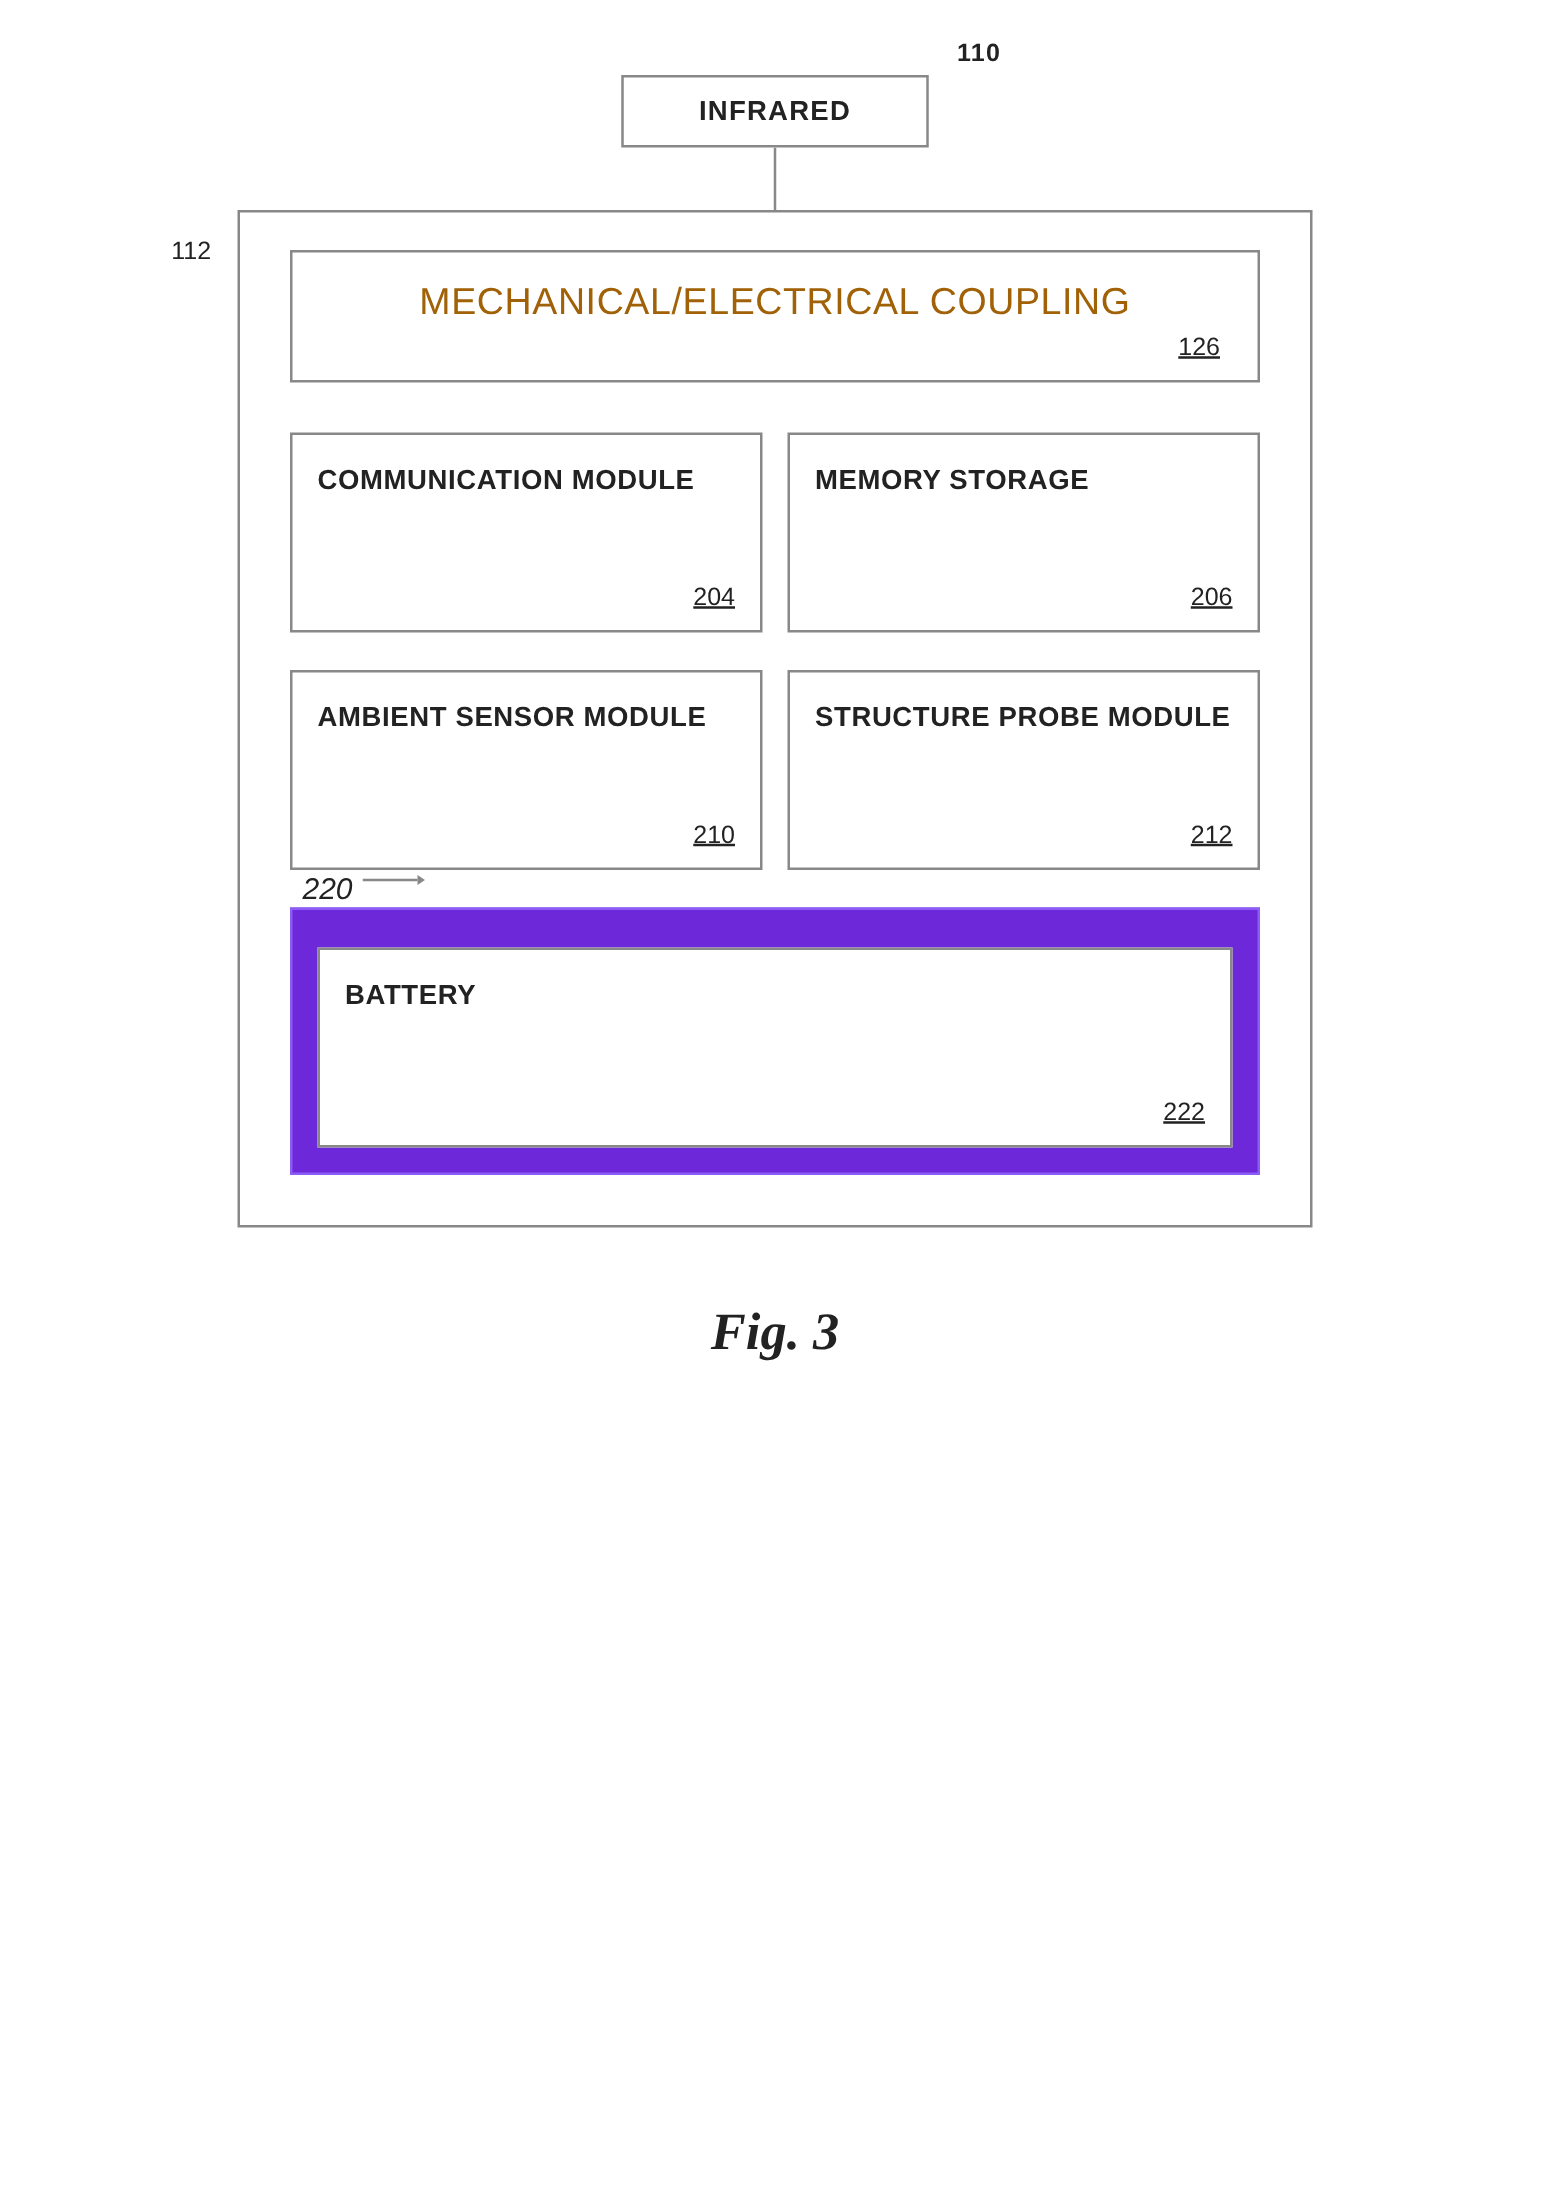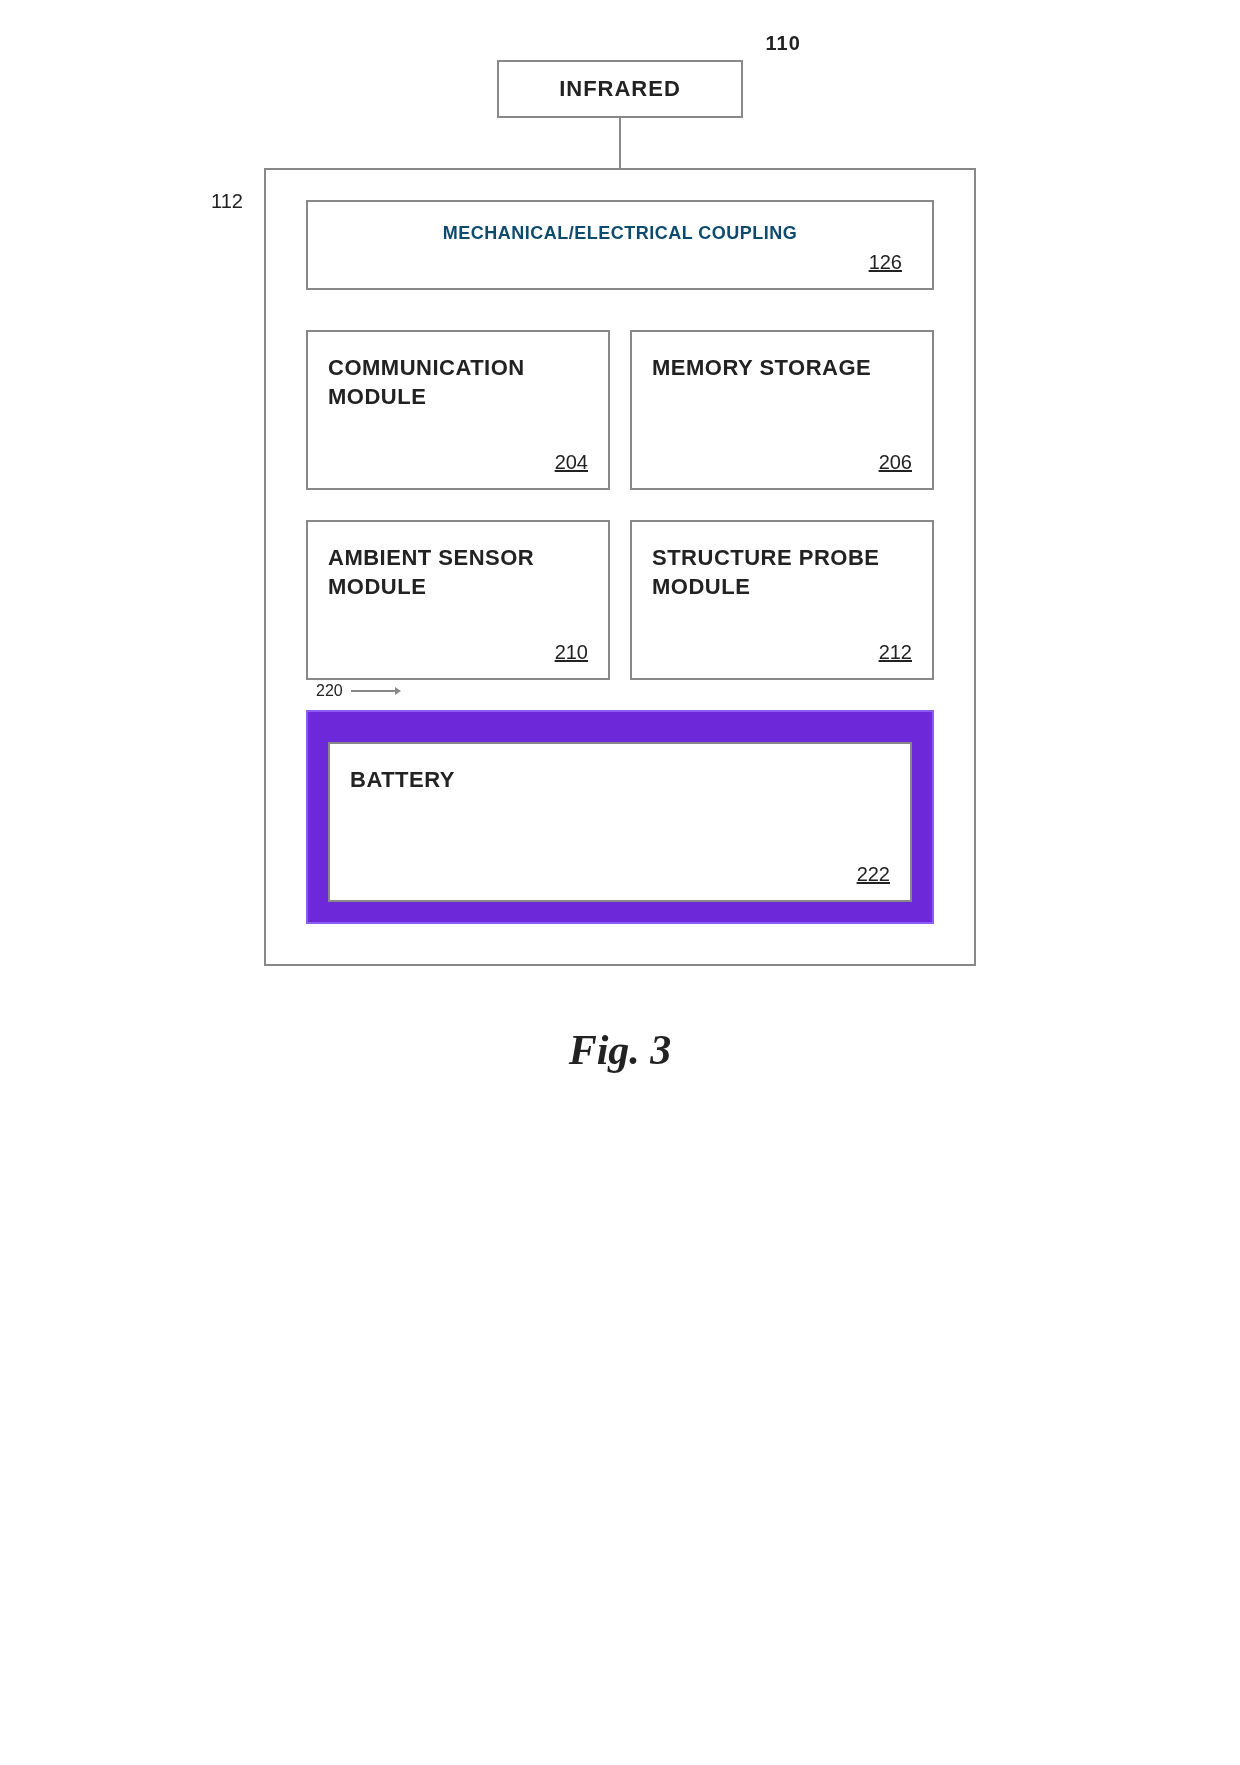--- a/index.html
+++ b/index.html
@@ -62,21 +62,21 @@
     .connector-line-down {
       width: 2px;
       height: 50px;
       background: #888;
       margin: 0 auto;
     }
 
     
     .main-outer-box {
       border: 2px solid #888;
-      width: 712px;
+      width: 860px;
       padding: 30px 40px 40px 40px;
       position: relative;
       background: #fff;
     }
 
     .ref-label-112 {
       position: absolute;
       left: -55px;
       top: 20px;
       font-size: 20px;
@@ -86,24 +86,24 @@
     
     .mec-box {
       border: 2px solid #888;
       padding: 20px 30px 14px 30px;
       text-align: center;
       margin-bottom: 40px;
       background: #fff;
     }
 
     .mec-box .box-title {
-      font-size: 18px;
-      font-weight: bold;
+      font-size: 30px;
+      font-weight: normal;
       letter-spacing: 0.5px;
-      color: #0c4a6e;
+      color: #a16207;
       line-height: 1.3;
     }
 
     .box-ref {
       display: block;
       text-align: right;
       font-size: 20px;
       color: #222;
       text-decoration: underline;
       margin-top: 6px;
@@ -197,21 +197,21 @@
           <span class="box-title">AMBIENT SENSOR MODULE</span>
           <span class="box-ref">210</span>
         </div>
         <div class="grid-box">
           <span class="box-title">STRUCTURE PROBE MODULE</span>
           <span class="box-ref">212</span>
         </div>
       </div>
 
       <div style="position: relative;">
-        <div style="position: absolute; top: -28px; left: 10px; font-size: 16px; color: #222; display: flex; align-items: center; gap: 8px;">
+        <div style="position: absolute; top: -28px; left: 10px; font-size: 24px; color: #222; display: flex; gap: 8px; font-style: italic;">
           <span>220</span>
           <svg width="50" height="12">
             <line x1="0" y1="6" x2="44" y2="6" stroke="#888" stroke-width="2"></line>
             <polygon points="44,2 50,6 44,10" fill="#888"></polygon>
           </svg>
         </div>
 
         <div class="power-outer-box">
           <div class="row-grid">
             <div class="grid-box">

